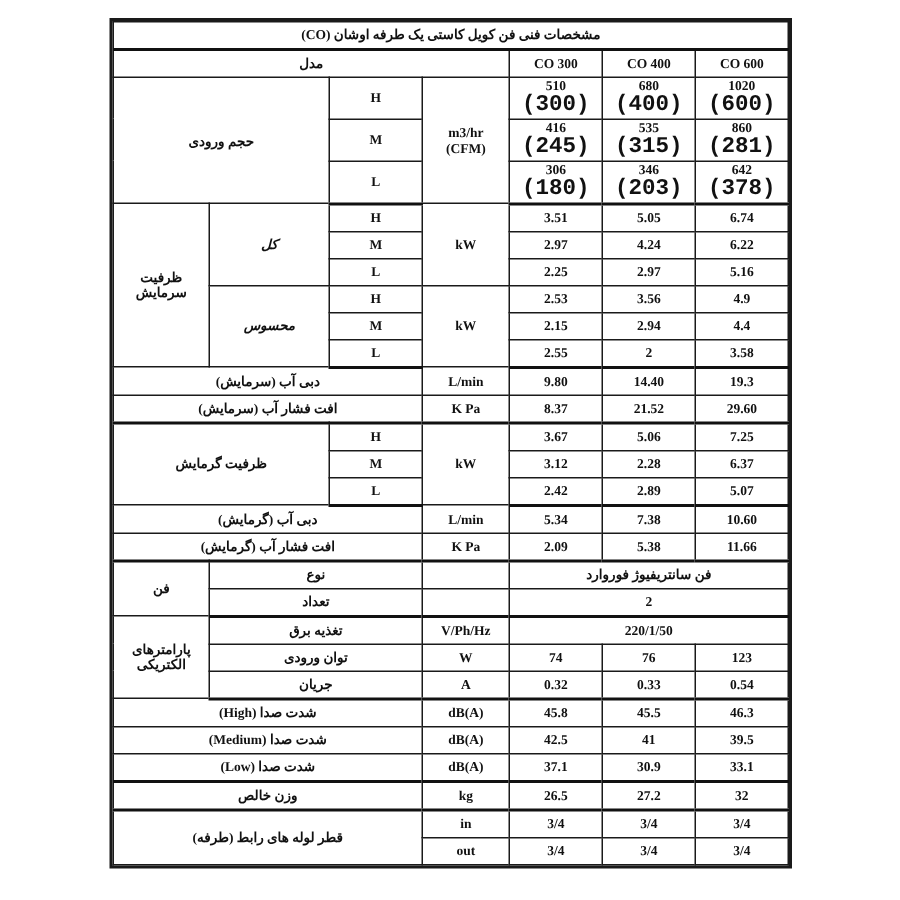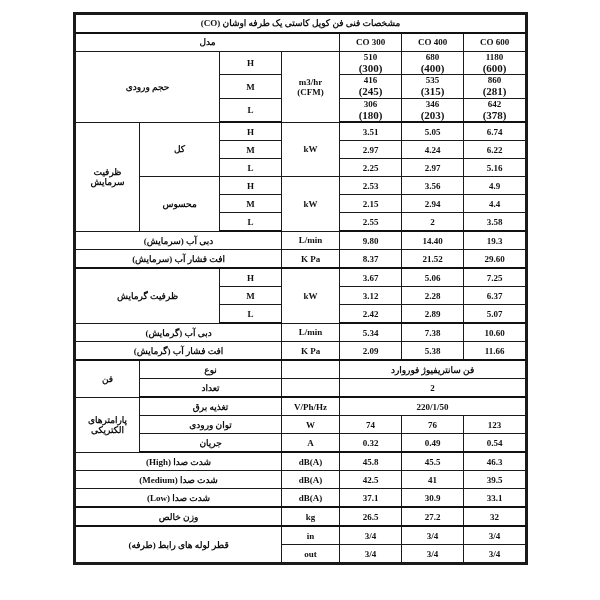--- a/index.html
+++ b/index.html
@@ -84,29 +84,31 @@
   .hml {
     font-size: 9.5px;
     font-weight: bold;
   }
   .num {
     font-size: 9.5px;
     font-weight: bold;
   }
   .num .sub {
     display: block;
-    font-size: 11px;
-    font-weight: bold;
+    font-size: 15px;
+    font-weight: bold;
+    font-family: Liberation Mono, monospace;
   }
   .twoline {
     height: 31px;
   }
   .grp {
     font-size: 9px;
     font-weight: bold;
+    font-style: italic;
   }
   .wide-val {
     font-size: 9px;
     font-weight: bold;
   }
   .thickline-bottom { border-bottom: 2px solid #111 !important; }
 </style>
 </head>
 <body>
 
@@ -129,21 +131,21 @@
 
       <tr>
         <td class="model-head">CO 600</td>
         <td class="model-head">CO 400</td>
         <td class="model-head">CO 300</td>
         <td class="model-head lbl-c" colspan="4">مدل</td>
       </tr>
 
       <tr>
         <td class="num twoline">
-          <span>1180</span>
+          <span>1020</span>
           <span class="sub">(600)</span>
         </td>
         <td class="num twoline">
           <span>680</span>
           <span class="sub">(400)</span>
         </td>
         <td class="num twoline">
           <span>510</span>
           <span class="sub">(300)</span>
         </td>
@@ -304,21 +306,21 @@
       <tr>
         <td class="num">123</td>
         <td class="num">76</td>
         <td class="num">74</td>
         <td class="unit">W</td>
         <td class="lbl" colspan="2">توان ورودی</td>
       </tr>
 
       <tr>
         <td class="num thickline-bottom">0.54</td>
-        <td class="num thickline-bottom">0.49</td>
+        <td class="num thickline-bottom">0.33</td>
         <td class="num thickline-bottom">0.32</td>
         <td class="unit thickline-bottom">A</td>
         <td class="lbl thickline-bottom" colspan="2">جریان</td>
       </tr>
 
       <tr>
         <td class="num">46.3</td>
         <td class="num">45.5</td>
         <td class="num">45.8</td>
         <td class="unit">(A)dB</td>

